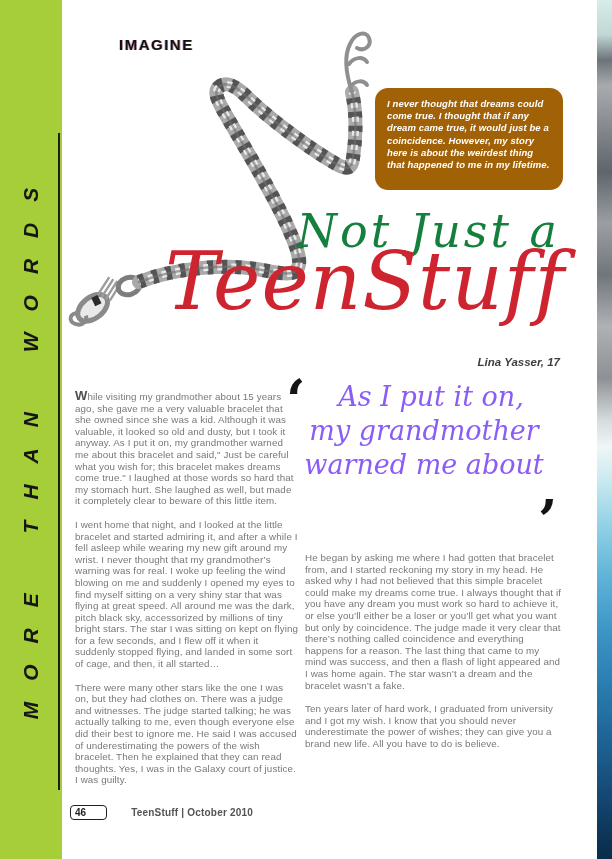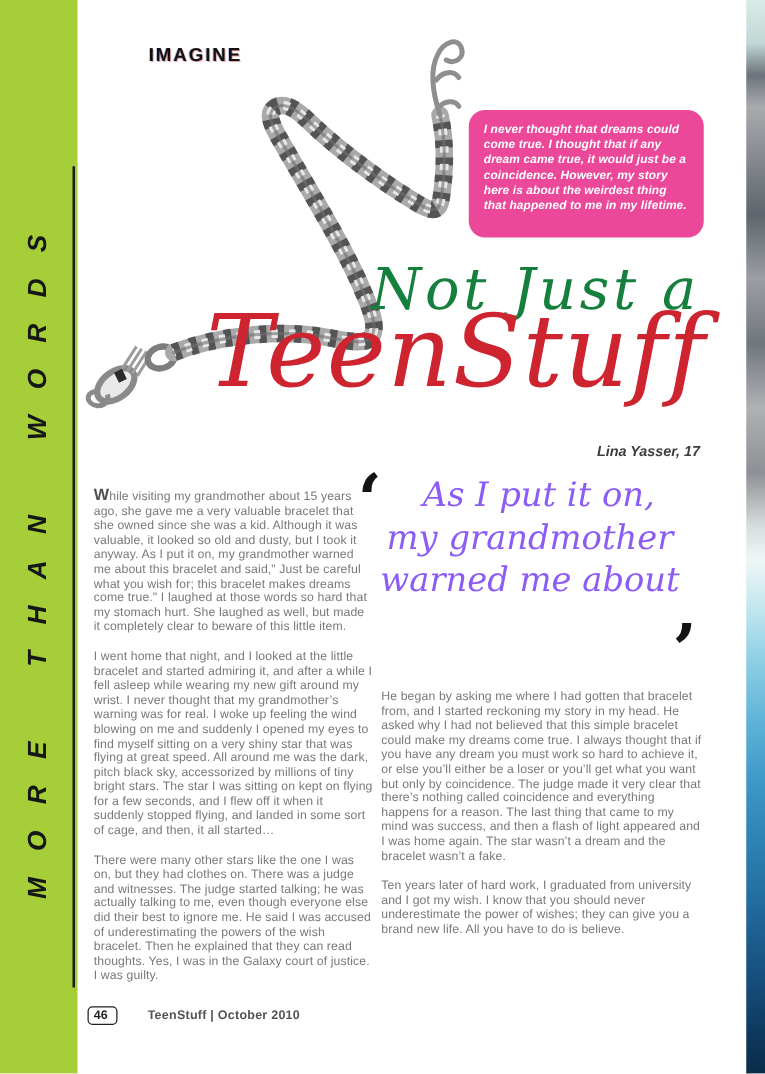--- a/index.html
+++ b/index.html
@@ -22,21 +22,21 @@
     position:absolute; left:75px; top:36px; font-weight:800; 
     font-size:15px; letter-spacing:1.5px; color:#111;
     text-shadow:0.8px 0.4px 0 rgba(190,30,45,.4), -0.8px -0.4px 0 rgba(40,60,160,.3);
     margin-left:44px;
   }
   
   .chain-svg{position:absolute; left:0; top:0; width:612px; height:859px; z-index:1; pointer-events:none;}
   
   .intro-box{
     position:absolute; left:375px; top:88px; width:188px; min-height:102px; box-sizing:border-box;
-    background:#ec4899; border-radius:13px; padding:10px 12px; z-index:3;
+    background:#a16207; border-radius:13px; padding:10px 12px; z-index:3;
   }
   .intro-box p{
     margin:0; color:#ffffff; font-weight:700; font-style:italic;
     font-size:9.5px; line-height:12.2px; letter-spacing:0.1px;
   }
   
   .title-line1{
     position:absolute; right:52px; top:204px; z-index:2;
     font-family:"DejaVu Serif", serif; font-style:italic;
     font-size:46px; color:#15803d; letter-spacing:3px; white-space:nowrap;
@@ -68,21 +68,21 @@
   .body-p{
     margin:0 0 12px 0; color:#77787b; font-size:9.8px; line-height:11.6px; letter-spacing:0.1px;
   }
   .col-left{position:absolute; left:75px; top:390px; width:224px; z-index:2;}
   .col-right{position:absolute; left:305px; top:552px; width:258px; z-index:2;}
   .dropcap::first-letter{font-weight:800; font-size:13px; color:#4e4f52;}
   
   .footer{position:absolute; left:70px; top:805px; z-index:2; display:flex; align-items:center;}
   .pgnum{
     display:inline-block; border:1.6px solid #231f20; border-radius:4px;
-    padding:1px 7px 0 4px; font-weight:800; font-size:10px; color:#231f20; line-height:12px;
+    padding:1px 20px 0 4px; font-weight:800; font-size:10px; color:#231f20; line-height:12px;
   }
   .issue{margin-left:24px; font-weight:800; font-size:10px; color:#525356; letter-spacing:0.2px;}
   
   .edge-strip{
     position:absolute; right:0; top:0; width:15px; height:859px; z-index:4;
     background:linear-gradient(180deg,
       #d8ece8 0%, #c2d8d6 4%,
       #6c737a 7%, #a8abae 10%,
       #8b8f94 14%, #5f656c 20%,
       #9b9fa3 26%, #71767c 32%,

